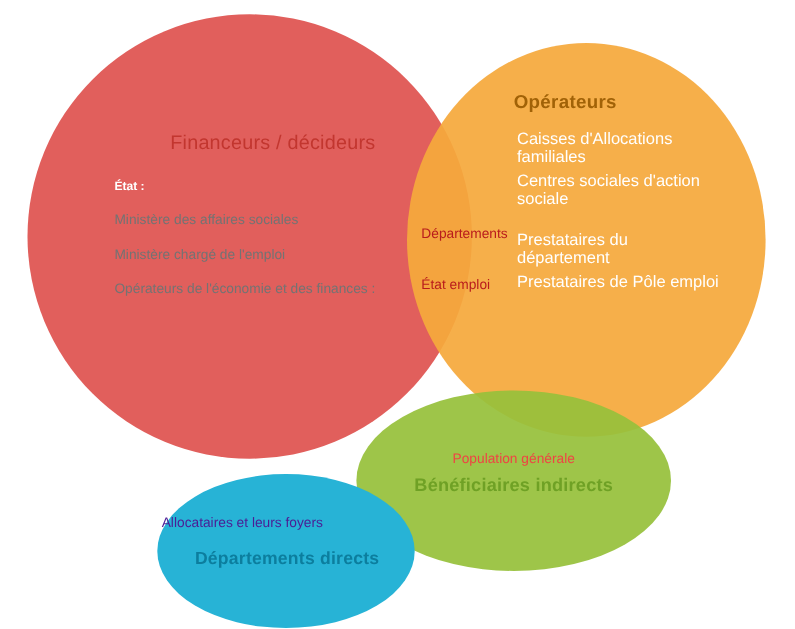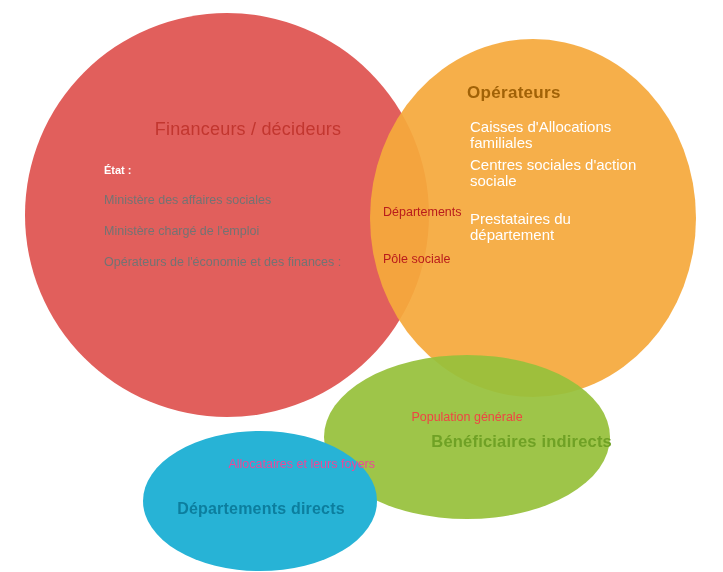--- a/index.html
+++ b/index.html
@@ -21,24 +21,24 @@
   .fin-list { left: 104px; top: 192px; width: 280px; color: #737373; font-size: 12.5px; }
   .fin-list .li { margin-bottom: 15px; line-height: 16px; }
   .ovl-list { left: 369px; top: 204px; width: 100px; color: #b91c1c; font-size: 12.5px; margin-left: 14px; }
   .ovl-list .li { margin-bottom: 31px; line-height: 16px; }
   .t-op-title { left: 467px; top: 83px; font-size: 17px; font-weight: bold; color: #a16207; letter-spacing: .3px; }
   .op-list { left: 470px; top: 119px; width: 184px; color: #ffffff; font-size: 15px; }
   .op-list .li { margin-bottom: 6px; line-height: 16px; }
   .op-list .li:nth-child(3) { margin-top: 22px; }
   .t-pop { left: 352px; top: 410px; width: 230px; text-align: center; font-size: 12.5px; color: #ef4444; }
   .t-ind-title {
-    left: 322px; top: 432px; width: 290px; text-align: right;
+    left: 322px; top: 432px; width: 290px; text-align: center;
     font-size: 16.5px; font-weight: bold; color: #6FA125; letter-spacing: .2px;
   }
-  .t-alloc { left: 147px; top: 457px; width: 228px; text-align: right; font-size: 12.5px; color: #ec4899; }
+  .t-alloc { left: 147px; top: 468px; width: 228px; text-align: left; font-size: 12.5px; color: #4c1d95; }
   .t-dir-title {
     left: 147px; top: 500px; width: 228px; text-align: center;
     font-size: 16px; font-weight: bold; color: #0C7E9E; letter-spacing: .2px;
   }
 </style>
 </head>
 <body>
 
 <div class="stage">
 
@@ -54,29 +54,30 @@
   <div class="label t-etat">État :</div>
 
   <div class="label fin-list">
       <div class="li">Ministère des affaires sociales</div>
       <div class="li">Ministère chargé de l'emploi</div>
       <div class="li">Opérateurs de l'économie et des finances :</div>
     </div>
 
   <div class="label ovl-list">
       <div class="li">Départements</div>
-      <div class="li">Pôle sociale</div>
+      <div class="li">État emploi</div>
     </div>
 
   <div class="label t-op-title">Opérateurs</div>
 
   <div class="label op-list">
       <div class="li">Caisses d'Allocations familiales</div>
       <div class="li">Centres sociales d'action sociale</div>
       <div class="li">Prestataires du département</div>
+      <div class="li">Prestataires de Pôle emploi</div>
     </div>
 
   <div class="label t-pop">Population générale</div>
 
   <div class="label t-ind-title">Bénéficiaires indirects</div>
 
   <div class="label t-alloc">Allocataires et leurs foyers</div>
 
   <div class="label t-dir-title">Départements directs</div>
 

